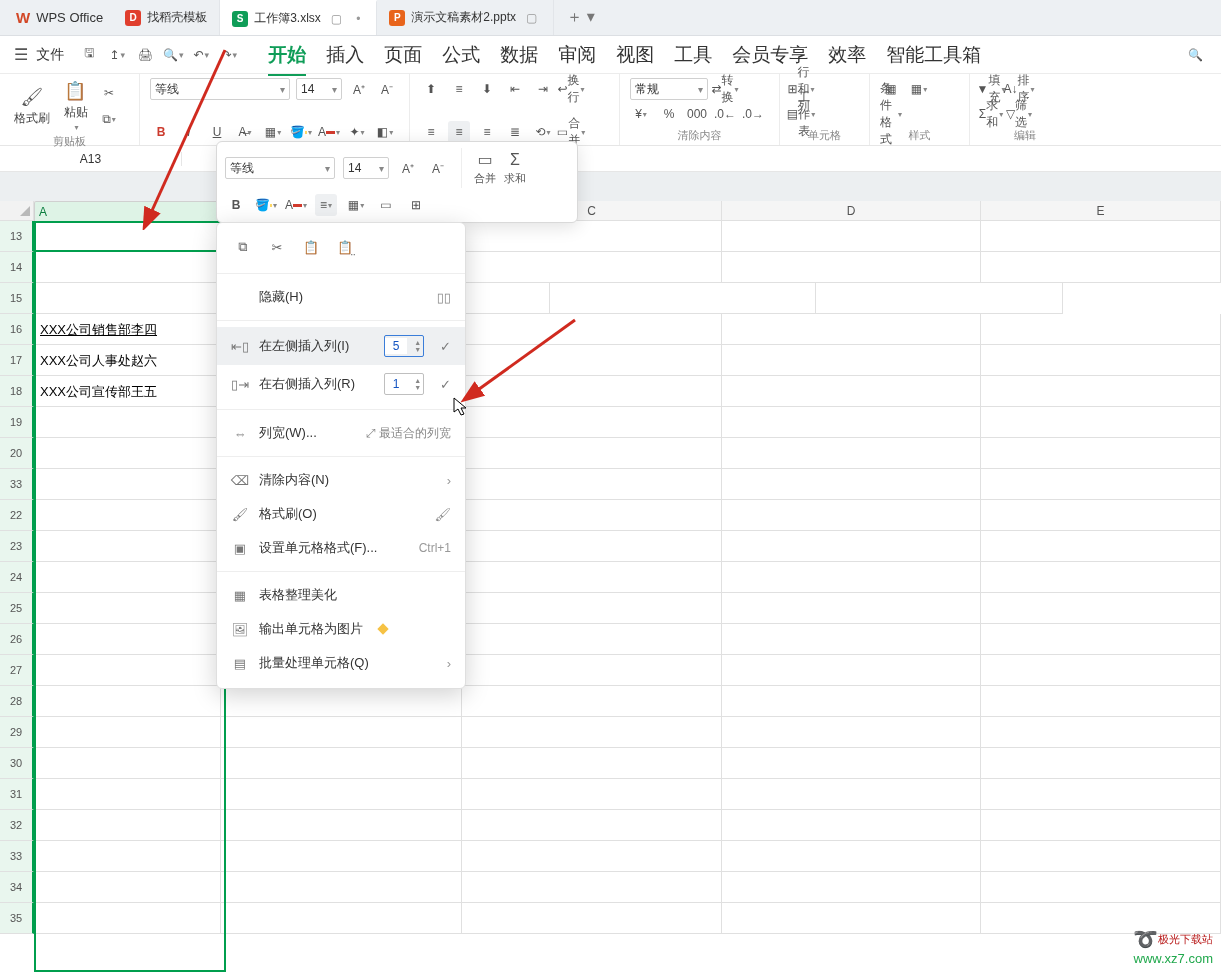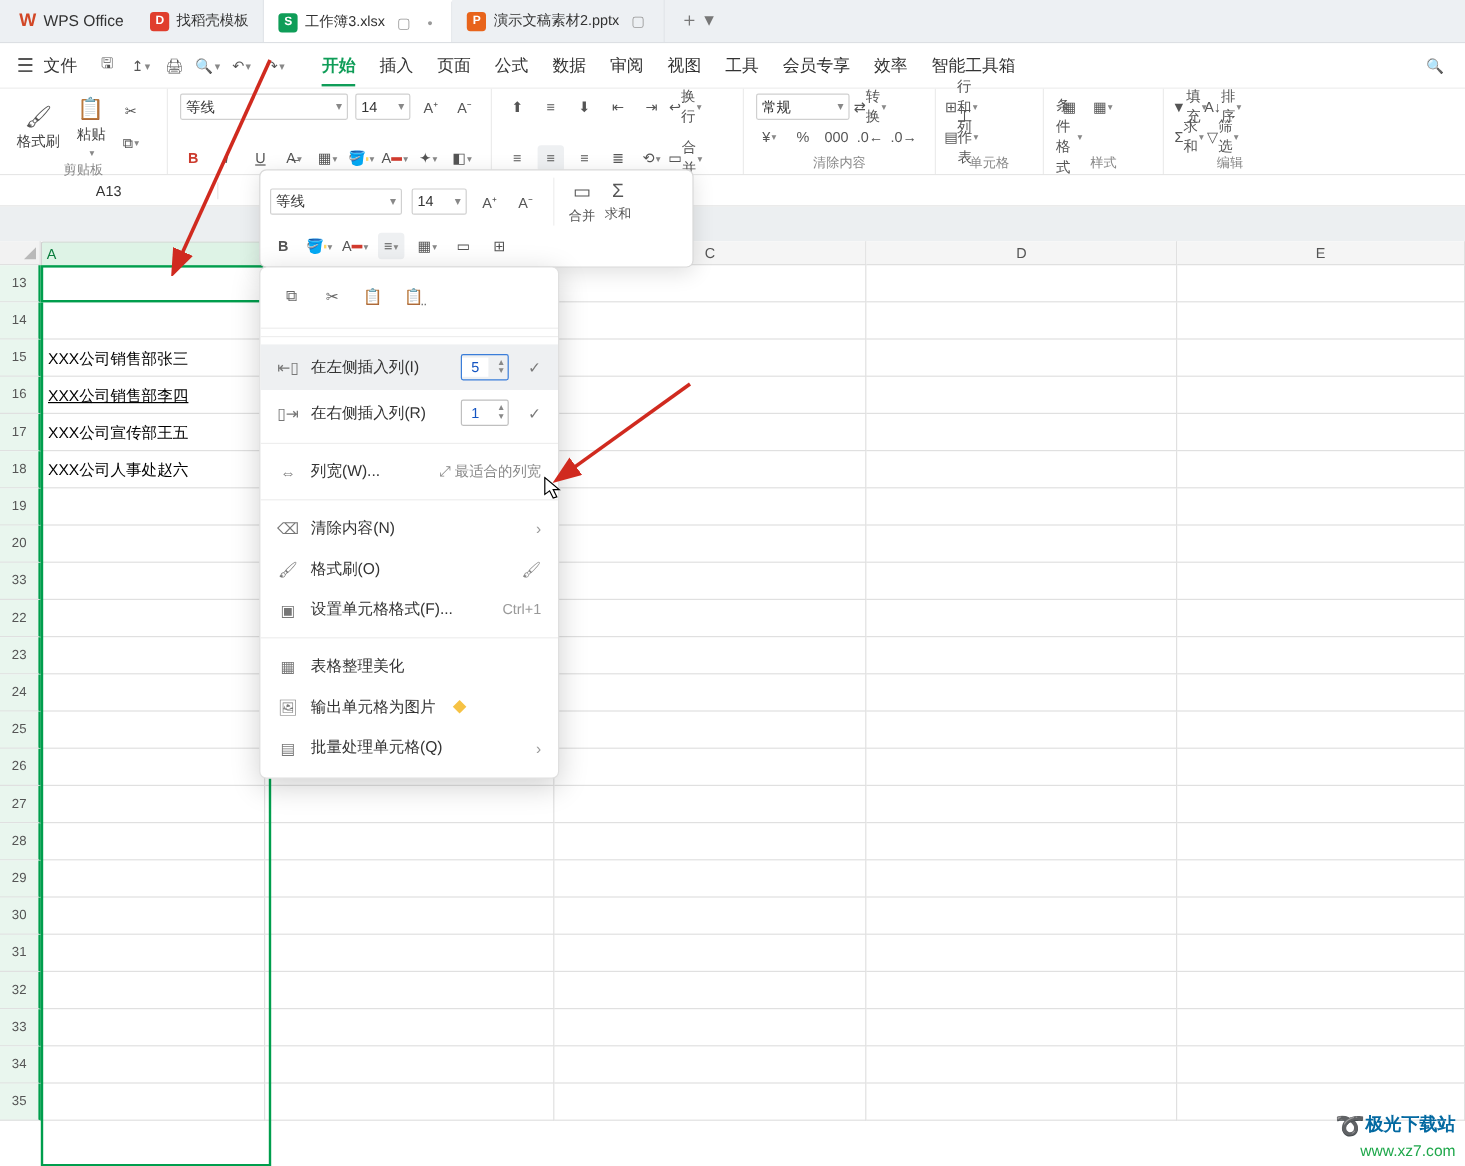--- a/index.html
+++ b/index.html
@@ -24,21 +24,21 @@
   .doc-tab .ico { width:16px;height:16px;border-radius:3px; display:flex;align-items:center;justify-content:center;color:#fff;font-size:10px;font-weight:bold;}
   .ico.d { background:#e03e2d;} .ico.s { background:#0f9d58;} .ico.p{background:#e8641b;}
   .tab-x { color:#999; padding:0 4px;}
   .tab-plus { display:flex;align-items:center;padding:0 12px;color:#777;font-size:16px;}
   
   .menubar { height:38px; background:#fff; display:flex; align-items:center; padding:0 14px; gap:6px; border-bottom:1px solid #ececec;}
   .menubar .ham { font-size:16px; color:#555; margin-right:2px;}
   .menubar .file { font-size:14px; margin-right:8px;}
   .qicon { width:22px; height:22px; display:inline-flex;align-items:center;justify-content:center;color:#555;border-radius:3px;}
   .dd::after{content:"▾"; font-size:9px; margin-left:1px; color:#888;}
-  .menus { display:flex; gap:20px; margin-left:22px; font-size:14px;}
+  .menus { display:flex; gap:20px; margin-left:22px; font-size:19px;}
   .menus .m.active { color:#0f9d58; font-weight:600; border-bottom:2px solid #0f9d58; padding-bottom:6px; margin-bottom:-8px;}
   .search-ic { margin-left:auto; }
   
   .ribbon { background:#fff; display:flex; border-bottom:1px solid #e6e6e6; height:72px; }
   .grp { border-right:1px solid #ececec; padding:4px 10px 2px; display:flex; flex-direction:column; justify-content:space-between;}
   .grp .row { display:flex; align-items:center; gap:6px;}
   .grp .lbl { text-align:center; font-size:11px; color:#888; }
   .bigbtn { display:flex; flex-direction:column; align-items:center; gap:2px; padding:2px 4px; font-size:12px; color:#444;}
   .bigbtn .ic { font-size:18px; color:#555;}
   .sel { height:22px; border:1px solid #d0d0d0; border-radius:2px; background:#fff; display:flex;align-items:center;padding:0 4px; font-size:12px; color:#333;}
@@ -87,21 +87,21 @@
   .check{color:#7b7b7b;margin-left:6px;font-size:13px;}
   .diamond{width:8px;height:8px;background:#f6c244;transform:rotate(45deg);display:inline-block;margin-left:6px;}
   .shortcut{margin-left:auto;color:#999;font-size:12px;}
   .sub-arrow{margin-left:auto;color:#999;}
   
   .arrow{position:absolute;z-index:60;pointer-events:none;}
   
   .cursor { position:absolute; left:453px; top:397px; z-index:70; pointer-events:none; color:#000; }
   
   .wm { position:absolute; right:8px; bottom:6px; text-align:right; z-index:80;}
-  .wm .t1{color:#0369a1;font-size:15px;font-weight:700;}
+  .wm .t1{color:#b91c1c;font-size:11px;font-weight:400;}
   .wm .swirl{color:#7ac143;font-size:20px;vertical-align:-3px;}
   .wm .t2{color:#20a84c;font-size:13px;}
 </style>
 </head>
 <body>
 
 <div class="titlebar">
   <div class="app-badge">
     <span class="w">W</span>
     <span class="app-name">WPS Office</span>
@@ -314,42 +314,41 @@
         <div class="cell" style="width: 247px;"></div>
       </div>
       <div class="cellrow">
         <div class="cell" style="width: 192px;"></div>
         <div class="cell" style="width: 248px;"></div>
         <div class="cell" style="width: 268px;"></div>
         <div class="cell" style="width: 266px;"></div>
         <div class="cell" style="width: 247px;"></div>
       </div>
       <div class="cellrow">
-        <div class="cell" style="width: 192px;">XXX公司销售部张三</div>
         <div class="cell" style="width: 248px;"></div>
         <div class="cell" style="width: 268px;"></div>
         <div class="cell" style="width: 266px;"></div>
         <div class="cell" style="width: 247px;"></div>
       </div>
       <div class="cellrow">
         <div class="cell" style="width: 192px; text-decoration: underline;">XXX公司销售部李四</div>
         <div class="cell" style="width: 248px;"></div>
         <div class="cell" style="width: 268px;"></div>
         <div class="cell" style="width: 266px;"></div>
         <div class="cell" style="width: 247px;"></div>
       </div>
       <div class="cellrow">
+        <div class="cell" style="width: 192px;">XXX公司人事处赵六</div>
+        <div class="cell" style="width: 248px;"></div>
+        <div class="cell" style="width: 268px;"></div>
+        <div class="cell" style="width: 266px;"></div>
+        <div class="cell" style="width: 247px;"></div>
+      </div>
+      <div class="cellrow">
         <div class="cell" style="width: 192px;">XXX公司宣传部王五</div>
-        <div class="cell" style="width: 248px;"></div>
-        <div class="cell" style="width: 268px;"></div>
-        <div class="cell" style="width: 266px;"></div>
-        <div class="cell" style="width: 247px;"></div>
-      </div>
-      <div class="cellrow">
-        <div class="cell" style="width: 192px;">XXX公司人事处赵六</div>
         <div class="cell" style="width: 248px;"></div>
         <div class="cell" style="width: 268px;"></div>
         <div class="cell" style="width: 266px;"></div>
         <div class="cell" style="width: 247px;"></div>
       </div>
       <div class="cellrow">
         <div class="cell" style="width: 192px;"></div>
         <div class="cell" style="width: 248px;"></div>
         <div class="cell" style="width: 268px;"></div>
         <div class="cell" style="width: 266px;"></div>
@@ -508,20 +507,25 @@
 </div>
 
 <div class="ctxmenu">
   <div class="iconrow">
     <span class="ic">⧉</span>
     <span class="ic">✂</span>
     <span class="ic">📋</span>
     <span class="ic">📋̤</span>
   </div>
   <div class="sep"></div>
+  <div class="mi">
+      <span class="lic"></span>
+      <span>隐藏(H)</span>
+      <span class="endic">▯▯</span>
+    </div>
   <div class="sep"></div>
   <div class="mi hl">
     <span class="lic">⇤▯</span>
     <span>在左侧插入列(I)</span>
     <div class="numbox focus">
         <input value="5" style="">
         <div class="spin">
           <span>▲</span>
           <span>▼</span>
         </div>

